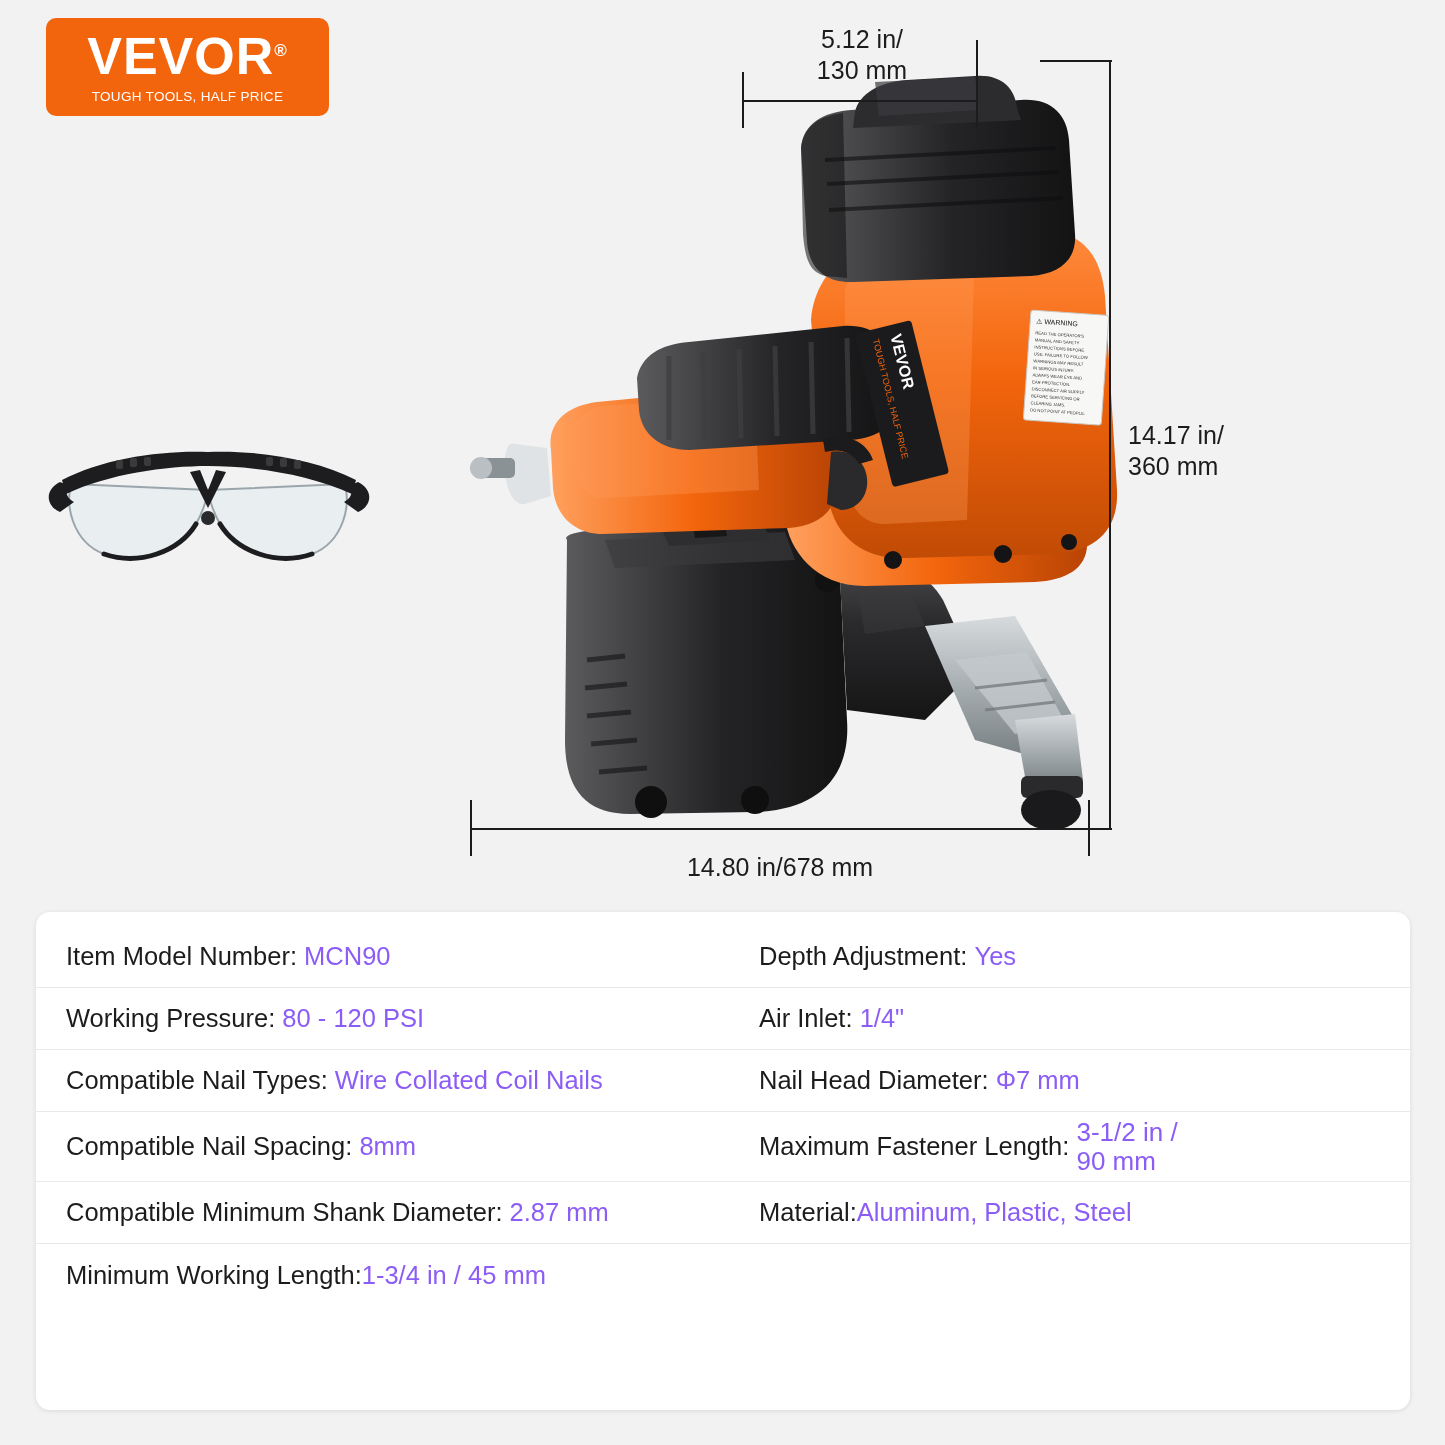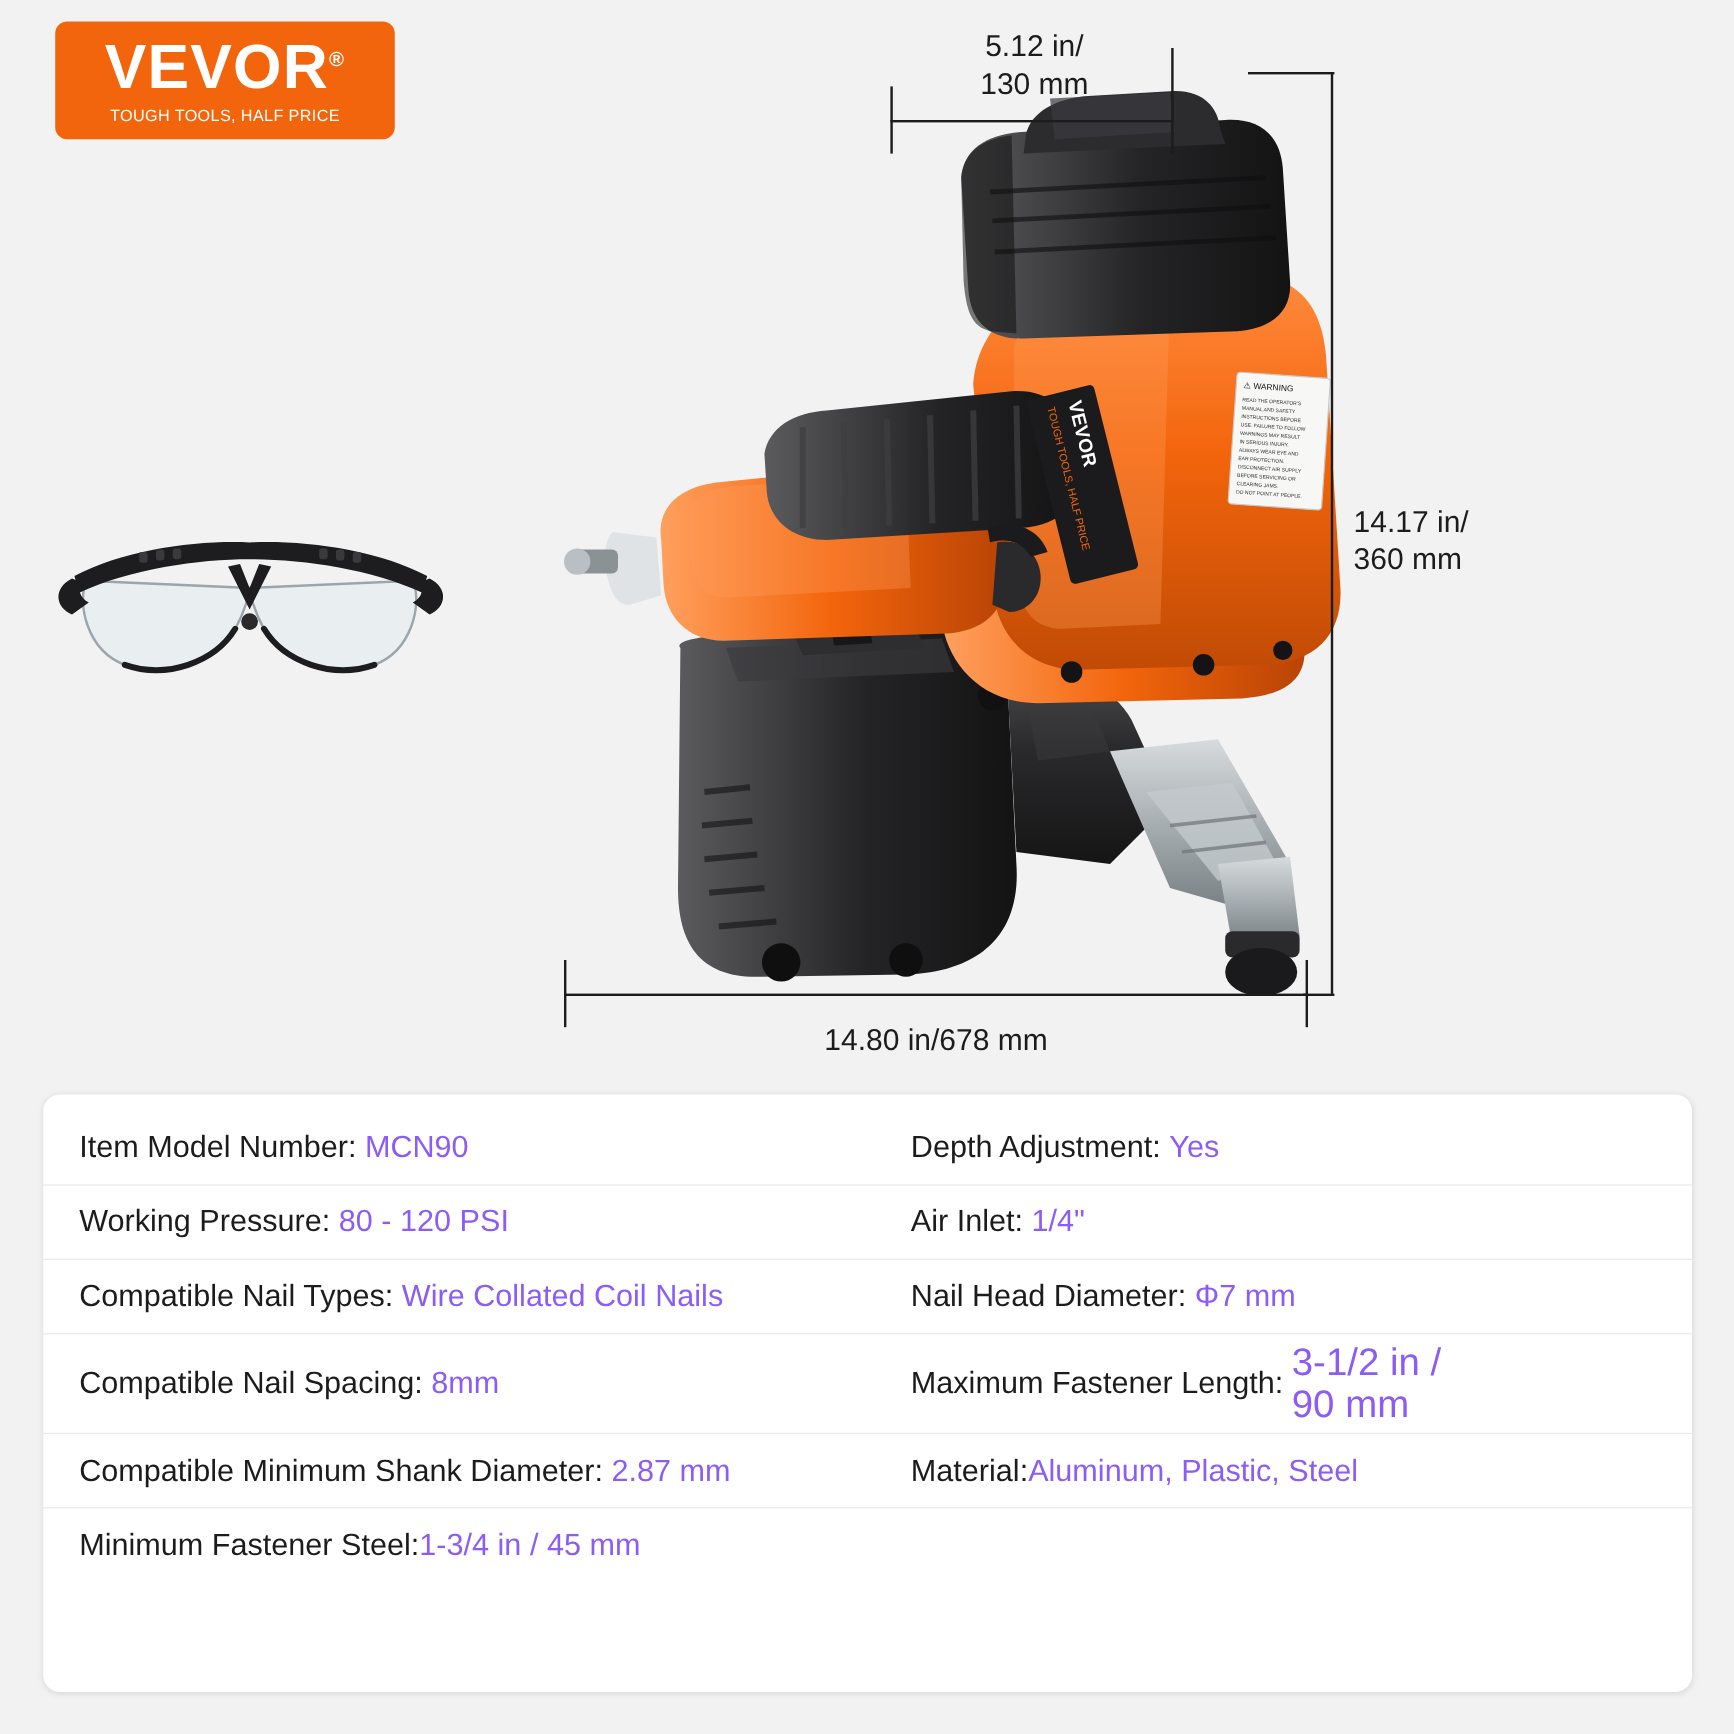--- a/index.html
+++ b/index.html
@@ -65,21 +65,21 @@
   .spec-cell {
     width: 50%;
     padding: 6px 18px 6px 30px;
     font-size: 25.5px; color: #1c1c1c;
     display: flex; align-items: center; flex-wrap: wrap;
     line-height: 1.2;
   }
   .spec-cell.full { width: 100%; }
   .spec-label { white-space: pre; }
   .spec-value { color: #8b5cf6; white-space: pre-wrap; }
-  .spec-value.two-line { line-height: 1.1; font-size: 32px; }
+  .spec-value.two-line { line-height: 1.1; font-size: 26px; }
 
   
   svg { display: block; }
 </style>
 </head>
 <body>
 
 <div id="logo">
   <div class="brand">
     <span>VEVOR</span><sup>®</sup>
@@ -341,18 +341,18 @@
     </div>
     <div class="spec-cell">
       <span class="spec-label">Material:</span>
       <span class="spec-value">Aluminum, Plastic, Steel</span>
     </div>
   </div>
 
 
   <div class="spec-row">
     <div class="spec-cell full">
-      <span class="spec-label">Minimum Fastener Steel:</span>
+      <span class="spec-label">Minimum Working Length:</span>
       <span class="spec-value">1-3/4 in / 45 mm</span>
     </div>
   </div>
 
 </div>
 
 </body></html>

